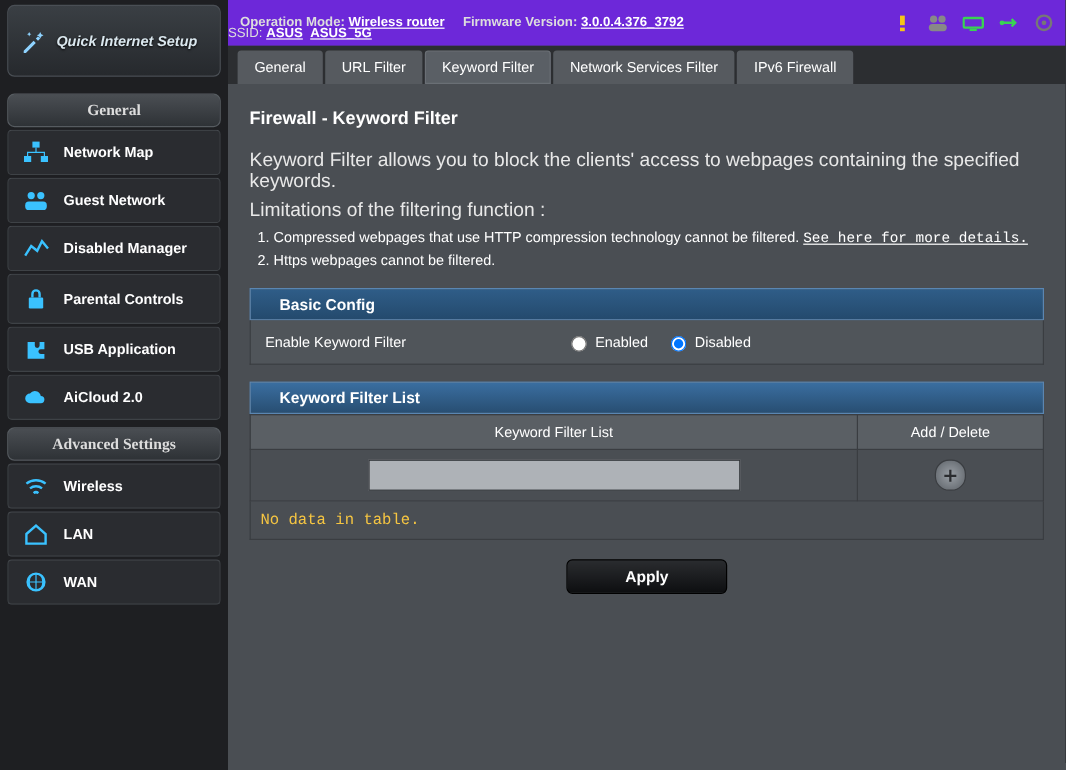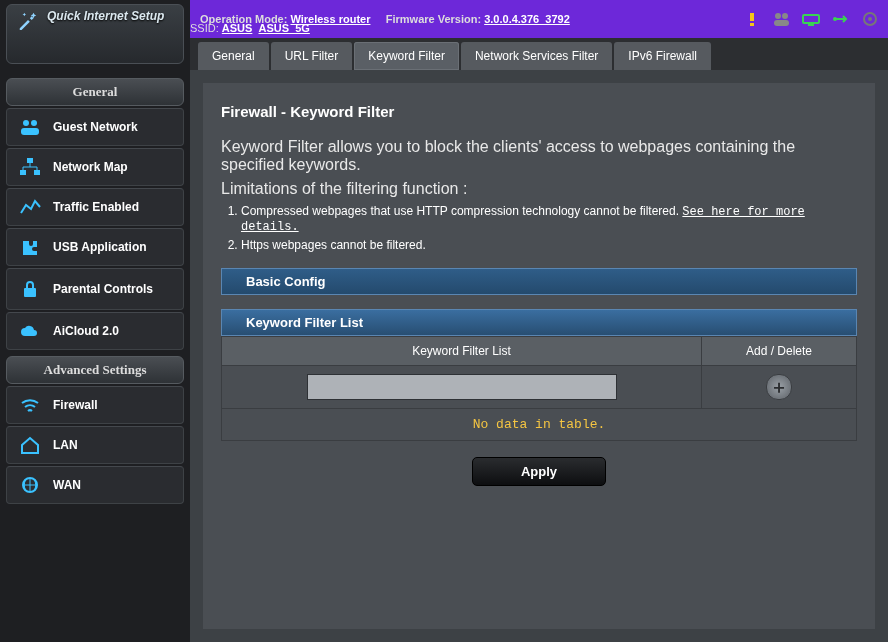--- a/index.html
+++ b/index.html
@@ -1,137 +1,137 @@
 <!DOCTYPE html>
 <html><head>
 <meta charset="utf-8">
 <style>
 html,body{margin:0;padding:0;background:#202124;font-family:Verdana,Arial,sans-serif;font-size:12px;color:#fff;width:888px;height:642px;overflow:hidden}
 .page{display:flex;width:888px;height:642px}
 .sidebar{width:190px;background:#1e1f22;display:flex;flex-direction:column;padding:4px 6px;box-sizing:border-box}
-.qis-btn{background:linear-gradient(#3a3f44,#26292d);border:1px solid #4a4f55;border-radius:6px;height:50px;display:flex;padding:4px 10px;color:#dbe8ef;font-weight:bold;font-style:italic;text-shadow:0 1px 2px #000;margin-bottom:8px;cursor:pointer}
+.qis-btn{background:linear-gradient(#3a3f44,#26292d);border:1px solid #4a4f55;border-radius:6px;height:50px;display:flex;align-items:center;padding:4px 10px;color:#dbe8ef;font-weight:bold;font-style:italic;text-shadow:0 1px 2px #000;margin-bottom:8px;cursor:pointer}
 .qis-btn svg{margin-right:8px;flex-shrink:0}
 .section-hdr{background:linear-gradient(#4a4e53,#2e3236);border:1px solid #565b60;border-radius:6px;text-align:center;padding:5px 0;font-weight:bold;color:#000;color:#1a1d20;color:#111;margin-top:6px;font-size:13px}
 .section-hdr span{color:#141618;color:#0c0e10;text-shadow:0 1px 0 #6a6f75}
 .section-hdr span{color:#ddd;text-shadow:none;font-family:Verdana;font-weight:bold}
 .section-hdr{color:#d6d8da}
 .nav-item{display:flex;align-items:center;height:36px;padding:0 10px;background:#2a2c30;border:1px solid #3e4246;border-top-color:#44484d;margin-top:2px;border-radius:4px;cursor:pointer;color:#fff;font-weight:bold;font-size:12px}
 .nav-item.tall{height:40px}
 .nav-item.active{background:linear-gradient(#3b78b8,#1e4f85);border-color:#4d89c8}
 .nav-item .icon-slot{width:26px;height:24px;margin-right:10px;display:flex;align-items:center;justify-content:center;color:#3ac2ff}
 .main{flex:1;display:flex;flex-direction:column;background:#3d4145}
 .topbar{height:38px;background:#6d28d9;display:flex;align-items:center;padding:0 10px;font-size:11px;color:#ddd;position:relative}
 .topbar .opmode{font-weight:bold}
 .topbar a{color:#fff;text-decoration:underline;font-weight:bold}
 .topbar .ssid{position:absolute;left:0;top:22px;font-size:11px}
 .topbar .right-icons{margin-left:auto;display:flex;gap:12px;align-items:center}
 .tabbar{display:flex;background:#2c2e31;padding:0 8px;height:32px;align-items:flex-end}
 .tab{padding:7px 14px;background:#565a5f;color:#fff;font-size:12px;margin-right:2px;border-radius:3px 3px 0 0;cursor:pointer;font-weight:normal}
 .tab.active{background:#4f555b;background:#5c6168;color:#fff;font-weight:normal;box-shadow:inset 0 0 0 1px #6a6f75}
 .tab.active{background:#5a5f65}
-.content{flex:1;background:#4a4e53;margin:13px;padding:16px 18px;overflow:auto}
+.content{flex:1;background:#4a4e53;margin:0;padding:16px 18px;overflow:auto}
 .page-title{font-size:15px;font-weight:bold;color:#fff;margin:4px 0 18px 0}
 .desc,.lims{font-size:16px;color:#e8e8e8;margin:6px 0}
 .content ol{margin:6px 0 16px 20px;padding:0}
 .content ol li{margin:4px 0;font-size:12px}
 .content ol a{color:#fff;text-decoration:underline;font-family:"Courier New",monospace}
 .panel-hdr{background:linear-gradient(#3a6ea0,#284e72);border:1px solid #5a86b2;padding:5px 24px;font-weight:bold;font-size:13px;color:#fff}
 .basic-hdr{background:linear-gradient(#2f5d88,#244a6d)}
 .cfg-row{display:flex;align-items:center;background:#50555a;border:1px solid #3a3d41;border-top:none;padding:10px 12px;font-size:12px}
 .cfg-row .label{width:250px}
 .radio-lbl{margin-right:14px;display:inline-flex;align-items:center;gap:4px;cursor:pointer}
 .list-panel{margin-top:14px}
 .tbl{width:100%;border-collapse:collapse;border:1px solid #3a3d41}
 .tbl th{background:#5a5f64;padding:7px;font-size:12px;font-weight:normal;border:1px solid #3a3d41}
 .tbl td{padding:8px;text-align:center;border:1px solid #3a3d41;background:#4a4e53}
 .tbl input[type=text]{width:300px;height:20px;background:#aeb2b7;border:1px solid #2e3135;padding:2px 4px}
 .add-btn{width:24px;height:24px;border-radius:12px;background:radial-gradient(#9aa0a6,#5c6167);display:inline-flex;align-items:center;justify-content:center;cursor:pointer;color:#2a2c2f;font-size:18px;font-weight:bold;border:1px solid #3a3d41}
-.nodata{color:#f5c542;font-family:"Courier New",monospace;font-size:13px;text-align:center;padding:8px;background:#4a4e53;border:1px solid #3a3d41;border-top:none}
+.nodata{color:#f5c542;font-family:"Courier New",monospace;font-size:13px;padding:8px;background:#4a4e53;border:1px solid #3a3d41;border-top:none}
 .apply{display:block;margin:16px auto 0;background:linear-gradient(#2a2c2f,#0d0e10);color:#fff;border:1px solid #000;border-radius:5px;padding:6px 48px;font-weight:bold;font-size:13px;cursor:pointer}
 .right-icons svg{display:block}
 </style>
 </head>
 <body>
 
 <div class="page">
   <div class="sidebar">
     <div class="qis-btn">
       <svg width="22" height="22" viewBox="0 0 24 24">
           <path fill="#8fd3ff" d="M3 21l9-9 2 2-9 9H3v-2zm11-11l2-2 2 2-2 2-2-2zm4-6l1 2 2 1-2 1-1 2-1-2-2-1 2-1 1-2zm-10 0l.7 1.4L10 6l-1.3.6L8 8l-.7-1.4L6 6l1.3-.6L8 4z"></path>
         </svg>
       <span>Quick Internet Setup</span>
     </div>
 
     <div class="section-hdr"><span>General</span></div>
     <div id="gen-items">
         <div class="nav-item">
           <span class="icon-slot">
             <svg width="22" height="20">
-              <circle cx="7" cy="6" r="3" fill="#3ac2ff"></circle>
-              <circle cx="15" cy="6" r="3" fill="#3ac2ff"></circle>
-              <rect x="2" y="11" width="18" height="7" rx="3" fill="#3ac2ff"></rect>
-            </svg>
-          </span>
-          <span>Guest Network</span>
-        </div>
-        <div class="nav-item">
-          <span class="icon-slot">
-            <svg width="22" height="20">
               <rect x="8" y="1" width="6" height="5" fill="#3ac2ff"></rect>
               <rect x="1" y="13" width="6" height="5" fill="#3ac2ff"></rect>
               <rect x="15" y="13" width="6" height="5" fill="#3ac2ff"></rect>
               <path d="M11 6v4M11 10H4v3M11 10h7v3" stroke="#3ac2ff" fill="none"></path>
             </svg>
           </span>
           <span>Network Map</span>
         </div>
         <div class="nav-item">
           <span class="icon-slot">
             <svg width="22" height="20">
+              <circle cx="7" cy="6" r="3" fill="#3ac2ff"></circle>
+              <circle cx="15" cy="6" r="3" fill="#3ac2ff"></circle>
+              <rect x="2" y="11" width="18" height="7" rx="3" fill="#3ac2ff"></rect>
+            </svg>
+          </span>
+          <span>Guest Network</span>
+        </div>
+        <div class="nav-item">
+          <span class="icon-slot">
+            <svg width="22" height="20">
               <polyline points="2,16 7,8 12,12 16,4 21,10" stroke="#3ac2ff" fill="none" stroke-width="2"></polyline>
             </svg>
           </span>
-          <span>Traffic Enabled</span>
-        </div>
-        <div class="nav-item">
-          <span class="icon-slot">
-            <svg width="22" height="20">
-              <path d="M4 4h6v3a2 2 0 104 0V4h4v6h-3a2 2 0 100 4h3v4H4V4z" fill="#3ac2ff"></path>
-            </svg>
-          </span>
-          <span>USB Application</span>
+          <span>Disabled Manager</span>
         </div>
         <div class="nav-item tall">
           <span class="icon-slot">
             <svg width="22" height="20">
               <rect x="5" y="9" width="12" height="9" rx="1" fill="#3ac2ff"></rect>
               <path d="M8 9V6a3 3 0 016 0v3" stroke="#3ac2ff" fill="none" stroke-width="2"></path>
             </svg>
           </span>
           <span>Parental Controls</span>
         </div>
         <div class="nav-item">
           <span class="icon-slot">
             <svg width="22" height="20">
+              <path d="M4 4h6v3a2 2 0 104 0V4h4v6h-3a2 2 0 100 4h3v4H4V4z" fill="#3ac2ff"></path>
+            </svg>
+          </span>
+          <span>USB Application</span>
+        </div>
+        <div class="nav-item">
+          <span class="icon-slot">
+            <svg width="22" height="20">
               <path d="M6 15a4 4 0 010-8 5 5 0 019 2 3 3 0 010 6H6z" fill="#3ac2ff"></path>
             </svg>
           </span>
           <span>AiCloud 2.0</span>
         </div>
       </div>
 
     <div class="section-hdr"><span>Advanced Settings</span></div>
     <div id="adv-items">
         <div class="nav-item">
           <span class="icon-slot">
             <svg width="22" height="20">
               <path d="M3 8a13 13 0 0116 0M6 12a8 8 0 0110 0M9 16a3 3 0 014 0" stroke="#3ac2ff" fill="none" stroke-width="2"></path>
             </svg>
           </span>
-          <span>Firewall</span>
+          <span>Wireless</span>
         </div>
         <div class="nav-item">
           <span class="icon-slot">
             <svg width="22" height="20">
               <path d="M3 10l8-7 8 7v8H3v-8z" fill="none" stroke="#3ac2ff" stroke-width="2"></path>
             </svg>
           </span>
           <span>LAN</span>
         </div>
         <div class="nav-item">
@@ -196,20 +196,31 @@
     <div class="content">
       <div class="page-title">Firewall - Keyword Filter</div>
       <div class="desc">Keyword Filter allows you to block the clients' access to webpages containing the specified keywords.</div>
       <div class="lims">Limitations of the filtering function :</div>
       <ol>
         <li><span>Compressed webpages that use HTTP compression technology cannot be filtered. </span><a href="#">See here for more details.</a></li>
         <li>Https webpages cannot be filtered.</li>
       </ol>
 
       <div class="panel-hdr basic-hdr">Basic Config</div>
+      <div class="cfg-row">
+        <div class="label">Enable Keyword Filter</div>
+        <label class="radio-lbl">
+            <input type="radio" name="ekf" style=""> 
+            <span>Enabled</span>
+          </label>
+        <label class="radio-lbl">
+            <input type="radio" name="ekf" checked="" style=""> 
+            <span>Disabled</span>
+          </label>
+      </div>
 
       <div class="list-panel">
         <div class="panel-hdr">Keyword Filter List</div>
         <table class="tbl">
           <tbody>
               <tr>
             <th>Keyword Filter List</th>
             <th style="width:140px">Add / Delete</th>
           </tr>
           <tr>

